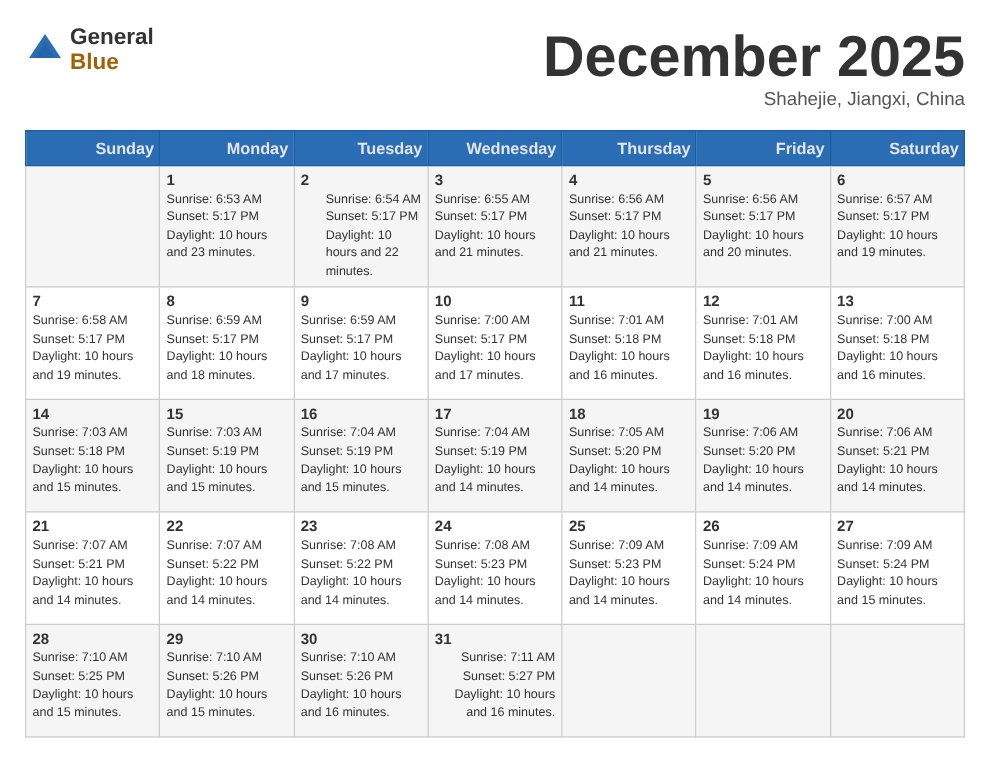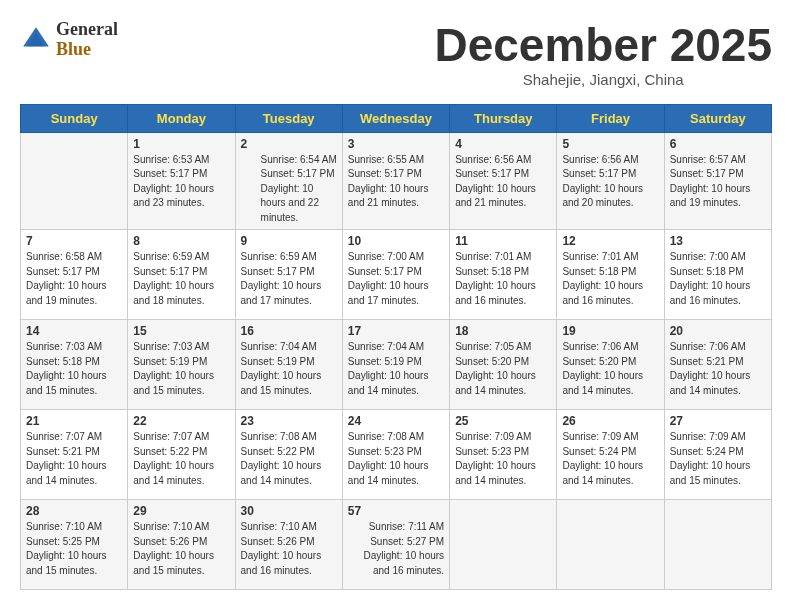--- a/index.html
+++ b/index.html
@@ -18,52 +18,50 @@
     }
     .logo {
       display: flex;
       align-items: center;
       gap: 4px;
     }
     .logo-text {
       font-size: 18px;
       font-weight: bold;
       line-height: 1.1;
-      font-family: Liberation Serif, serif;
     }
     .logo-general { color: #333; }
     .logo-blue { color: #a16207; }
     .logo-icon {
       width: 32px;
       height: 32px;
     }
     .title-block { text-align: right; }
     .month-title {
       font-size: 46px;
       font-weight: bold;
       color: #333;
       line-height: 1.1;
     }
     .subtitle {
       font-size: 15px;
       color: #555;
-      text-align: center;
     }
     table {
       width: 100%;
       border-collapse: collapse;
       table-layout: fixed;
     }
     thead tr th {
       background-color: #2a6db5;
-      color: #fde047;
+      color: #e5e5e5;
       font-size: 13px;
       font-weight: bold;
       padding: 6px 4px;
-      text-align: center;
+      text-align: right;
       border: 1px solid #1a5da0;
     }
     tbody tr td {
       border: 1px solid #ccc;
       vertical-align: top;
       padding: 4px 5px;
       font-size: 10.5px;
       color: #333;
       height: 90px;
     }
@@ -299,21 +297,21 @@
 Sunset: 5:26 PM
 Daylight: 10 hours and 15 minutes.</div>
         </td>
         <td>
           <span class="day-num">30</span>
           <div class="day-info" style="white-space: pre-line;">Sunrise: 7:10 AM
 Sunset: 5:26 PM
 Daylight: 10 hours and 16 minutes.</div>
         </td>
         <td>
-          <span class="day-num">57</span>
+          <span class="day-num">31</span>
           <div class="day-info" style="white-space: pre-line; text-align: right;">Sunrise: 7:11 AM
 Sunset: 5:27 PM
 Daylight: 10 hours and 16 minutes.</div>
         </td>
         <td class="empty-cell"></td>
         <td class="empty-cell"></td>
         <td class="empty-cell"></td>
       </tr>
     </tbody>
 </table>

